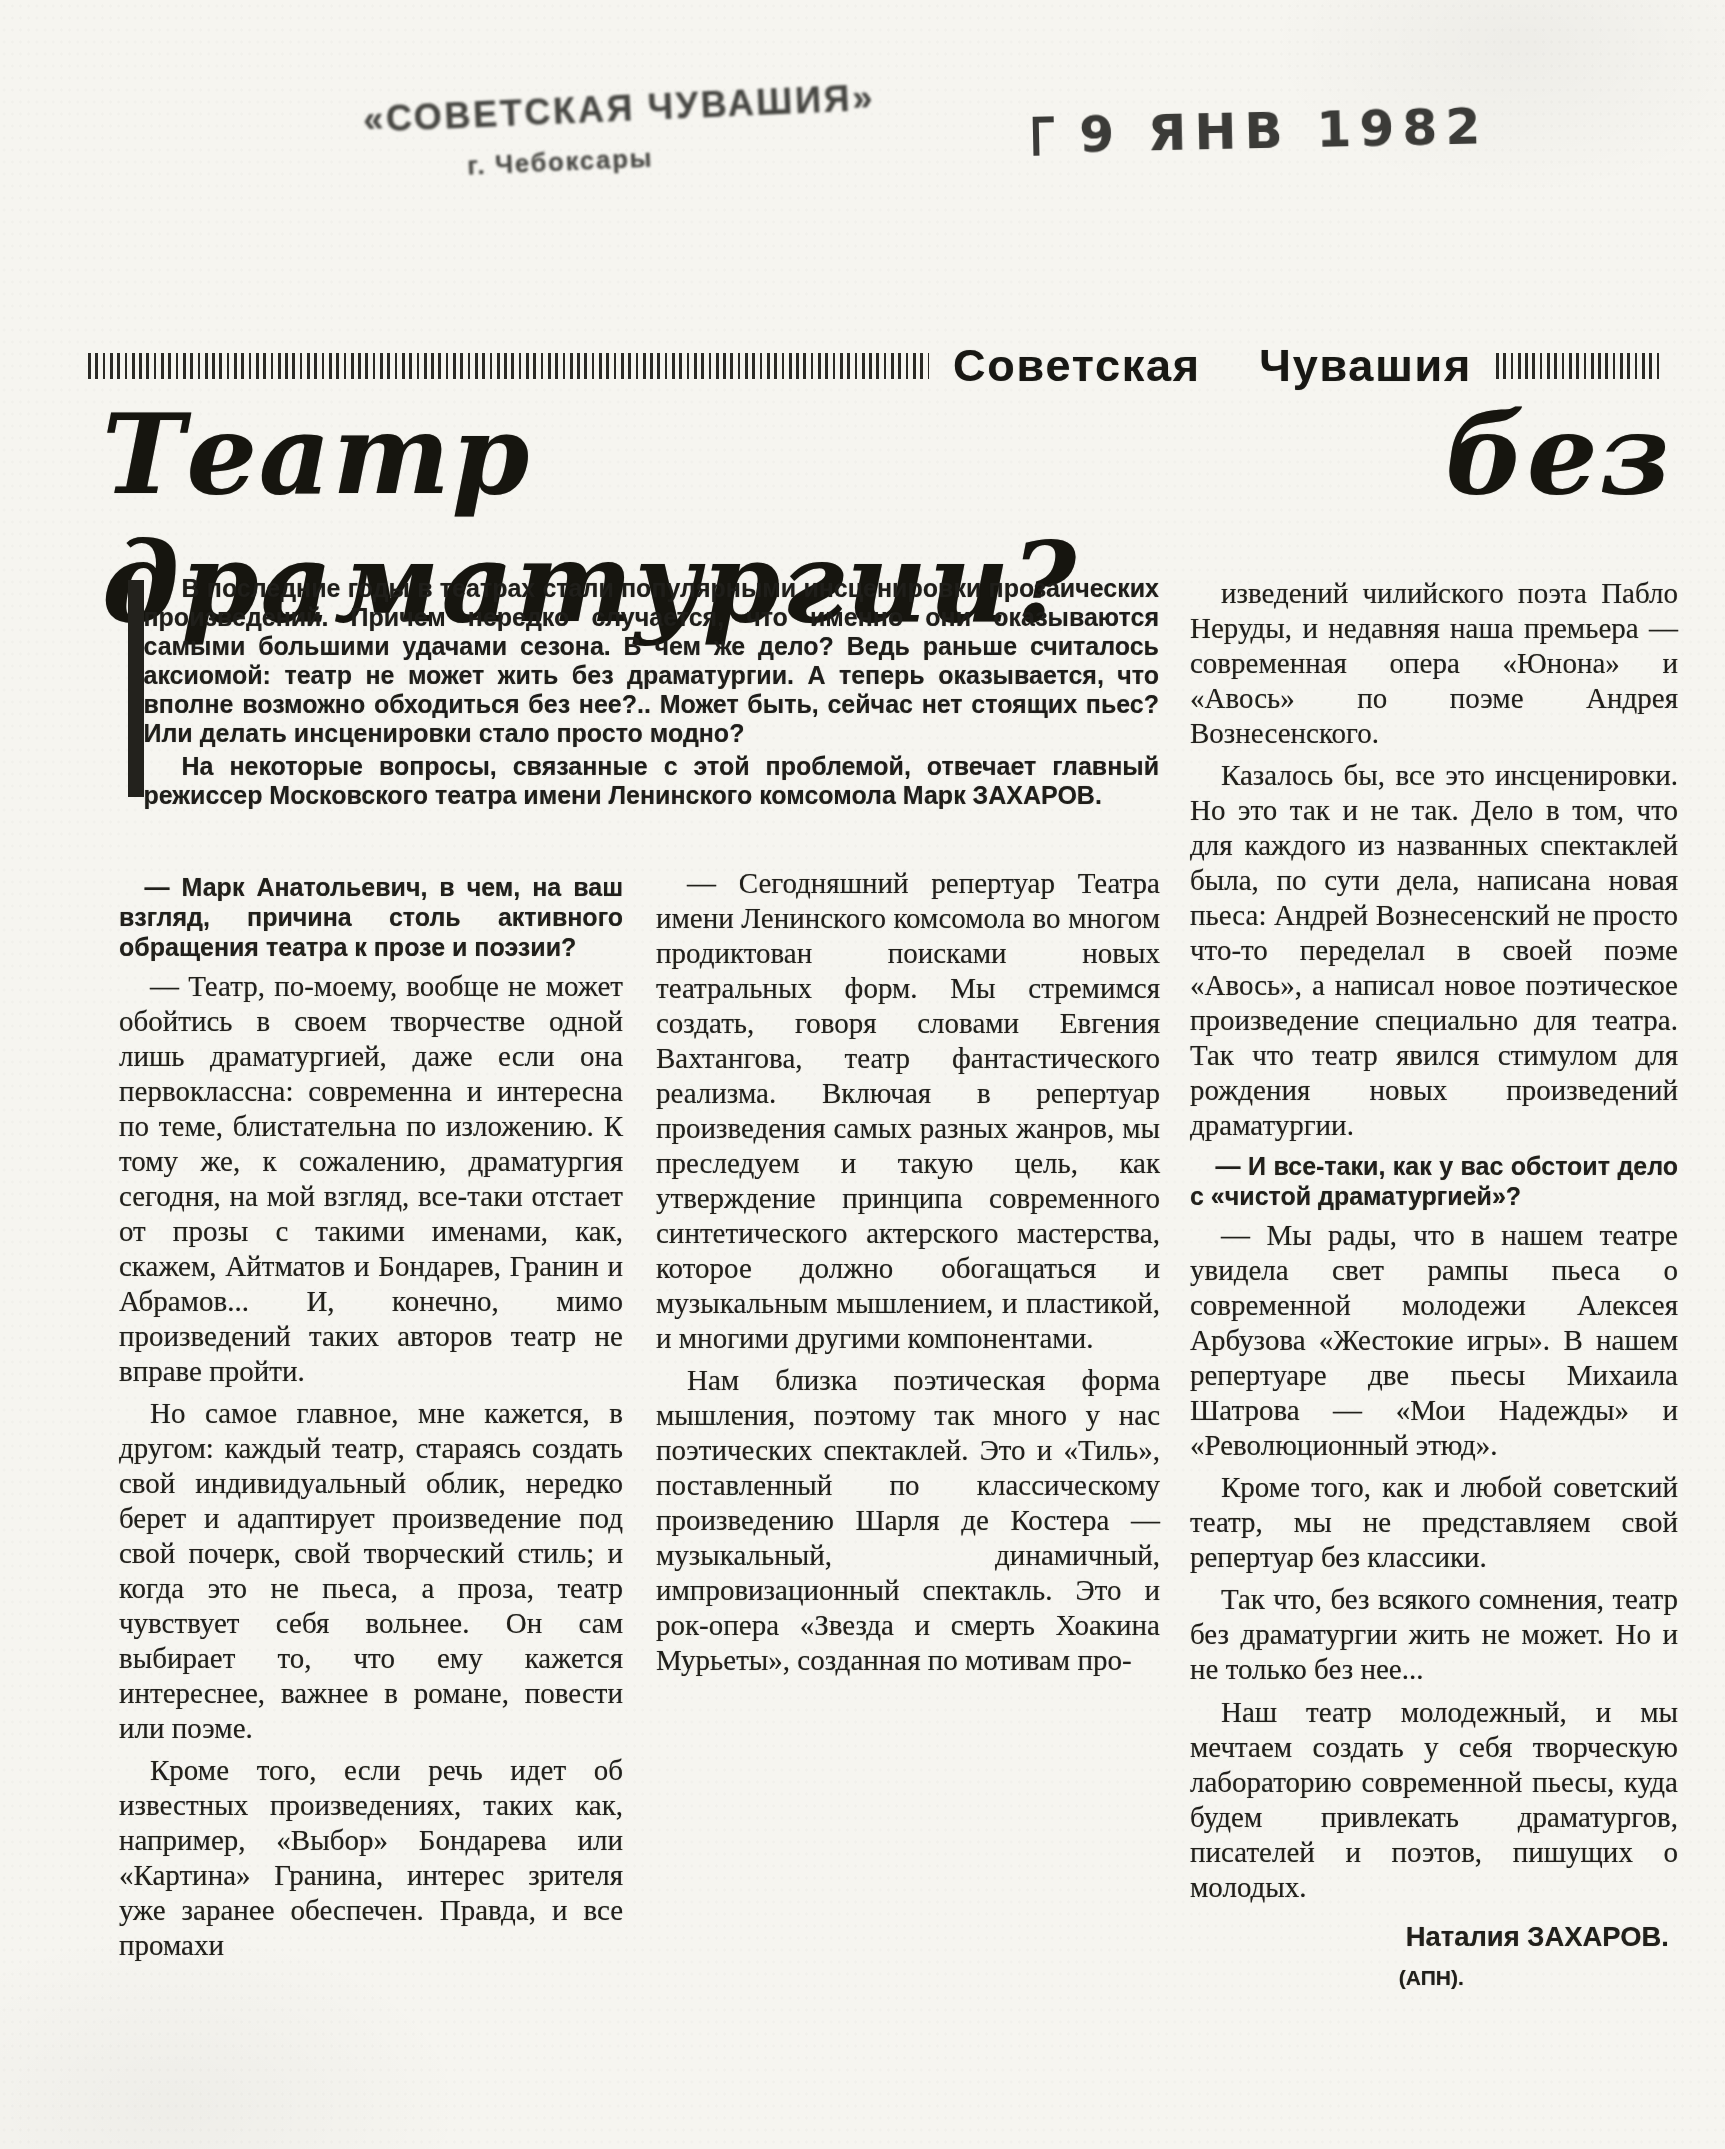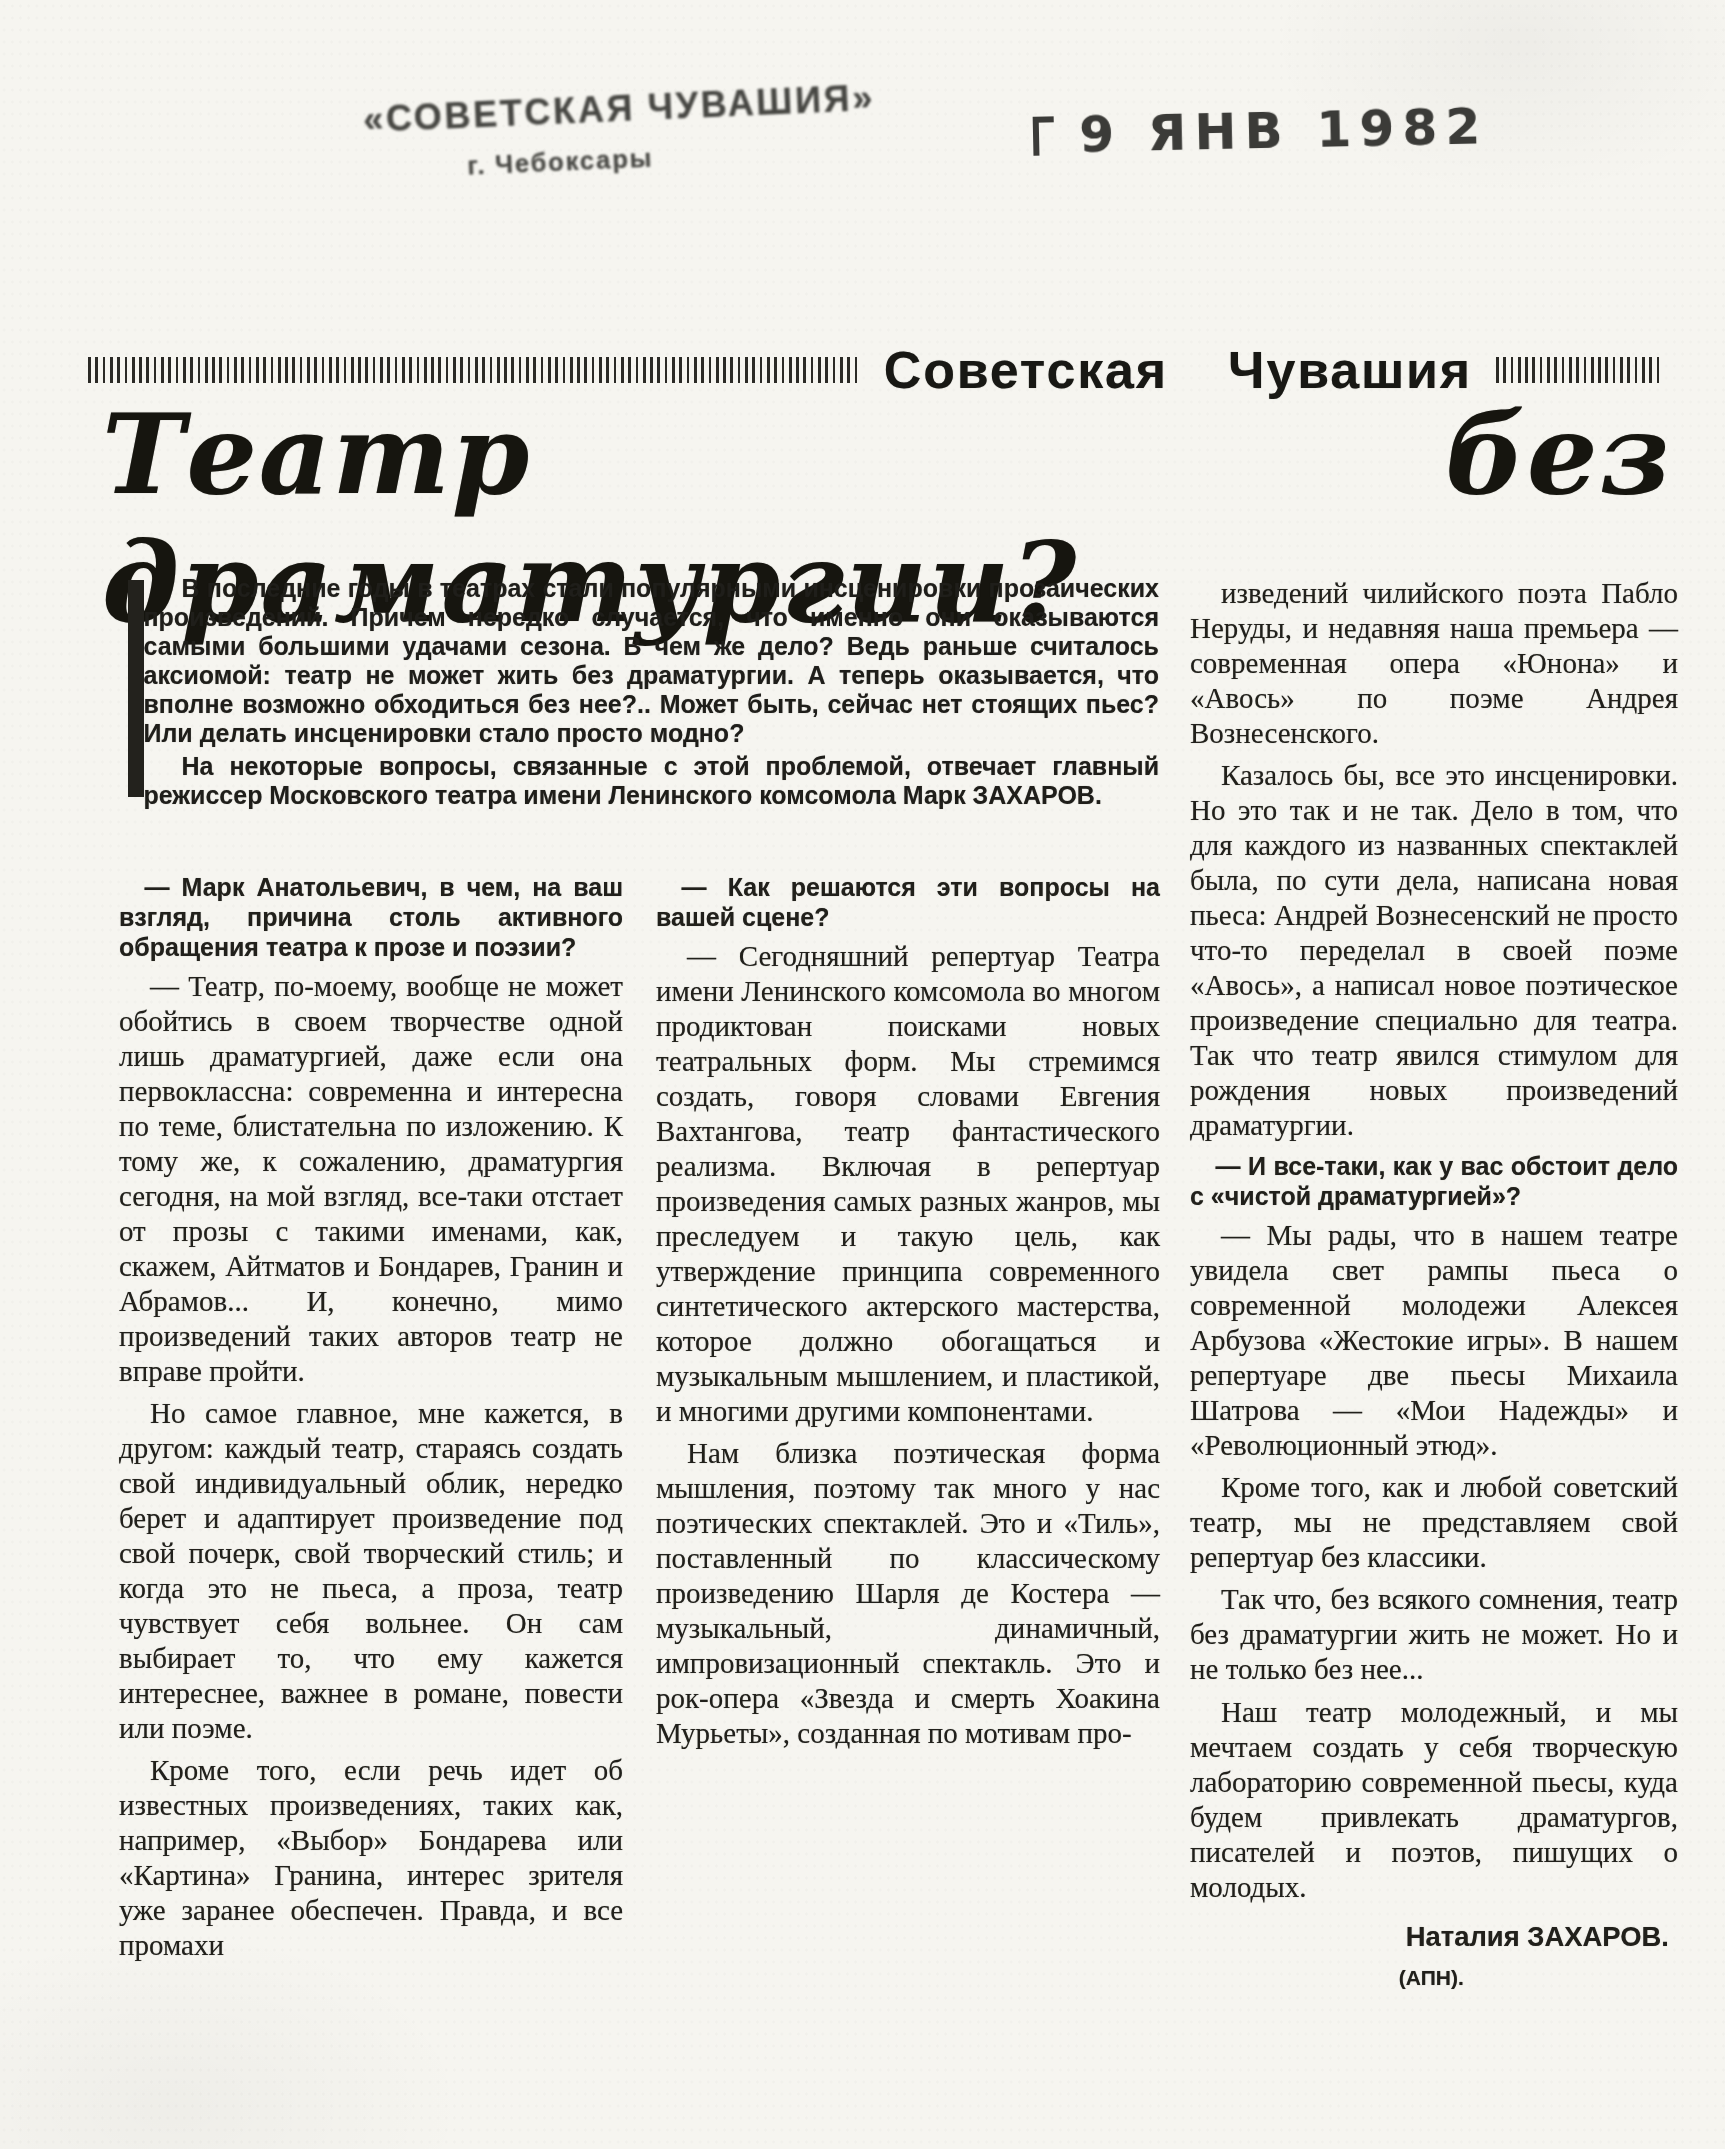--- a/index.html
+++ b/index.html
@@ -58,21 +58,21 @@
   .hatch {
     height: 25.6px;
     background: repeating-linear-gradient(90deg, #2b2a26 0 2.7px, rgba(0,0,0,0) 2.7px 7.3px);
     filter: blur(0.4px);
   }
   .hatch-left { flex: 1; }
   .hatch-right { width: 163px; }
   .masthead-title {
     font-family: "Liberation Sans", sans-serif;
     font-weight: bold;
-    font-size: 52px;
+    font-size: 45px;
     letter-spacing: 1.8px;
     word-spacing: 44px;
     color: #181814;
     white-space: nowrap;
   }
   
   .headline {
     position: absolute; left: 102px; top: 391px; width: 1570px;
     margin: 0;
     font-family: "DejaVu Serif", serif;
@@ -173,21 +173,20 @@
   </div>
 
   <div class="col col1">
     <p class="q">— Марк Анатольевич, в чем, на ваш взгляд, причина столь активного обращения театра к прозе и поэзии?</p>
     <p>— Театр, по-моему, вообще не может обойтись в своем творчестве одной лишь драматургией, даже если она первоклассна: современна и интересна по теме, блистательна по изложению. К тому же, к сожалению, драматургия сегодня, на мой взгляд, все-таки отстает от прозы с такими именами, как, скажем, Айтматов и Бондарев, Гранин и Абрамов... И, конечно, мимо произведений таких авторов театр не вправе пройти.</p>
     <p>Но самое главное, мне кажется, в другом: каждый театр, стараясь создать свой индивидуальный облик, нередко берет и адаптирует произведение под свой почерк, свой творческий стиль; и когда это не пьеса, а проза, театр чувствует себя вольнее. Он сам выбирает то, что ему кажется интереснее, важнее в романе, повести или поэме.</p>
     <p>Кроме того, если речь идет об известных произведениях, таких как, например, «Выбор» Бондарева или «Картина» Гранина, интерес зрителя уже заранее обеспечен. Правда, и все промахи</p>
   </div>
 
   <div class="col col2">
-    <p class="q">— Как решаются эти вопросы на вашей сцене?</p>
     <p>— Сегодняшний репертуар Театра имени Ленинского комсомола во многом продиктован поисками новых театральных форм. Мы стремимся создать, говоря словами Евгения Вахтангова, театр фантастического реализма. Включая в репертуар произведения самых разных жанров, мы преследуем и такую цель, как утверждение принципа современного синтетического актерского мастерства, которое должно обогащаться и музыкальным мышлением, и пластикой, и многими другими компонентами.</p>
     <p>Нам близка поэтическая форма мышления, поэтому так много у нас поэтических спектаклей. Это и «Тиль», поставленный по классическому произведению Шарля де Костера — музыкальный, динамичный, импровизационный спектакль. Это и рок-опера «Звезда и смерть Хоакина Мурьеты», созданная по мотивам про-</p>
   </div>
 
   <div class="col col3">
     <p>изведений чилийского поэта Пабло Неруды, и недавняя наша премьера — современная опера «Юнона» и «Авось» по поэме Андрея Вознесенского.</p>
     <p>Казалось бы, все это инсценировки. Но это так и не так. Дело в том, что для каждого из названных спектаклей была, по сути дела, написана новая пьеса: Андрей Вознесенский не просто что-то переделал в своей поэме «Авось», а написал новое поэтическое произведение специально для театра. Так что театр явился стимулом для рождения новых произведений драматургии.</p>
     <p class="q">— И все-таки, как у вас обстоит дело с «чистой драматургией»?</p>
     <p>— Мы рады, что в нашем театре увидела свет рампы пьеса о современной молодежи Алексея Арбузова «Жестокие игры». В нашем репертуаре две пьесы Михаила Шатрова — «Мои Надежды» и «Революционный этюд».</p>
     <p>Кроме того, как и любой советский театр, мы не представляем свой репертуар без классики.</p>

